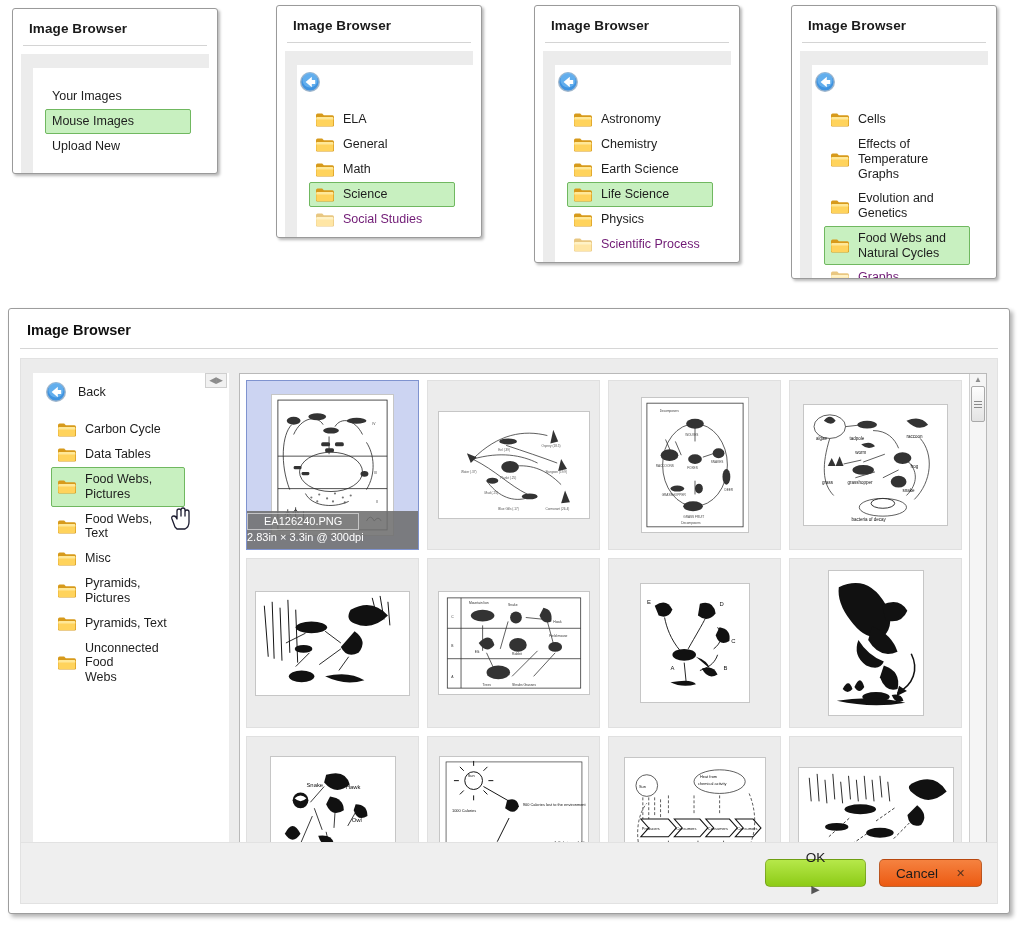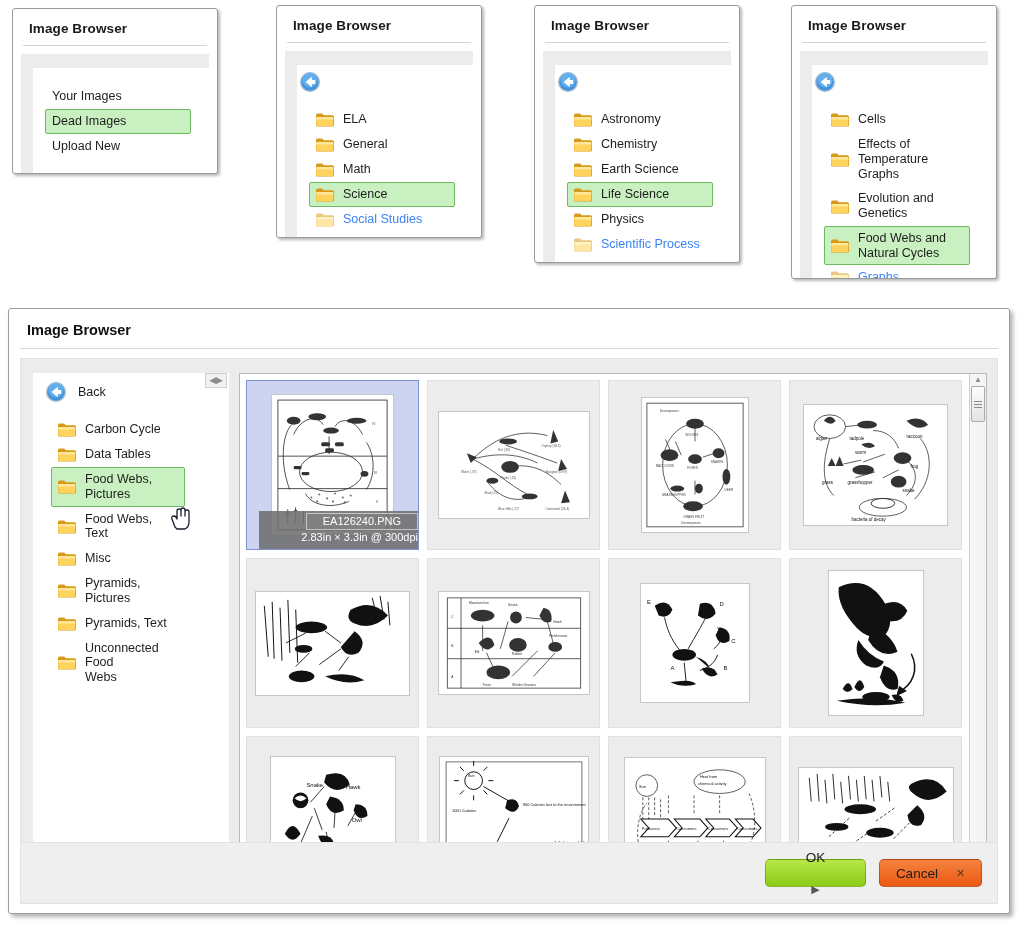--- a/index.html
+++ b/index.html
@@ -55,21 +55,21 @@
     border: 1px solid transparent;
     white-space: pre-line;
     line-height: 1.18;
   }
   .nav-item.sel {
     background: #c8f0c0;
     border: 1px solid #70b860;
     border-radius: 2px;
   }
   .nav-item.plain { padding-left: 6px; }
-  .nav-item.faded { color: #3b82f6; }
+  .nav-item.faded { color: #701a75; }
   .nav-item.faded .folder-ic { opacity: .55; }
 
   
   .back-row {
     display: flex; align-items: center; gap: 11px;
     font-size: 12.5px; color: #1d1d1d;
     padding: 2px 0 2px 2px;
     margin-bottom: 10px;
   }
   .back-ic { width: 22px; height: 22px; flex: 0 0 22px; }
@@ -159,25 +159,25 @@
     background: #ccd4f2;
     border: 1px solid #7f93cf;
   }
   .thumb .art {
     background: #ffffff;
     border: 1px solid #c6c6c6;
     display: block;
   }
   .thumb .caption {
     position: absolute;
-    left: 12px; right: 0; bottom: 0;
+    left: 0; right: 0; bottom: 0;
     background: rgba(110,110,110,0.88);
     color: #ffffff;
     font-size: 11px;
-    text-align: right;
+    text-align: left;
     padding: 2px 0 4px 0;
     line-height: 1.35;
   }
   .caption .fname {
     display: inline-block;
     border: 1px solid rgba(255,255,255,.55);
     padding: 0 16px;
   }
 
   
@@ -240,21 +240,21 @@
   <div class="panel" id="p1">
     <div class="panel-title">Image Browser</div>
     <div class="panel-sep"></div>
     <div class="panel-body">
       <div class="panel-inner">
         <ul class="nav-list">
           <li class="nav-item plain">
             <span>Your Images</span>
           </li>
           <li class="nav-item plain sel">
-            <span>Dead Images</span>
+            <span>Mouse Images</span>
           </li>
           <li class="nav-item plain">
             <span>Upload New</span>
           </li>
         </ul>
       </div>
     </div>
   </div>
 
   <div class="panel" id="p2">

